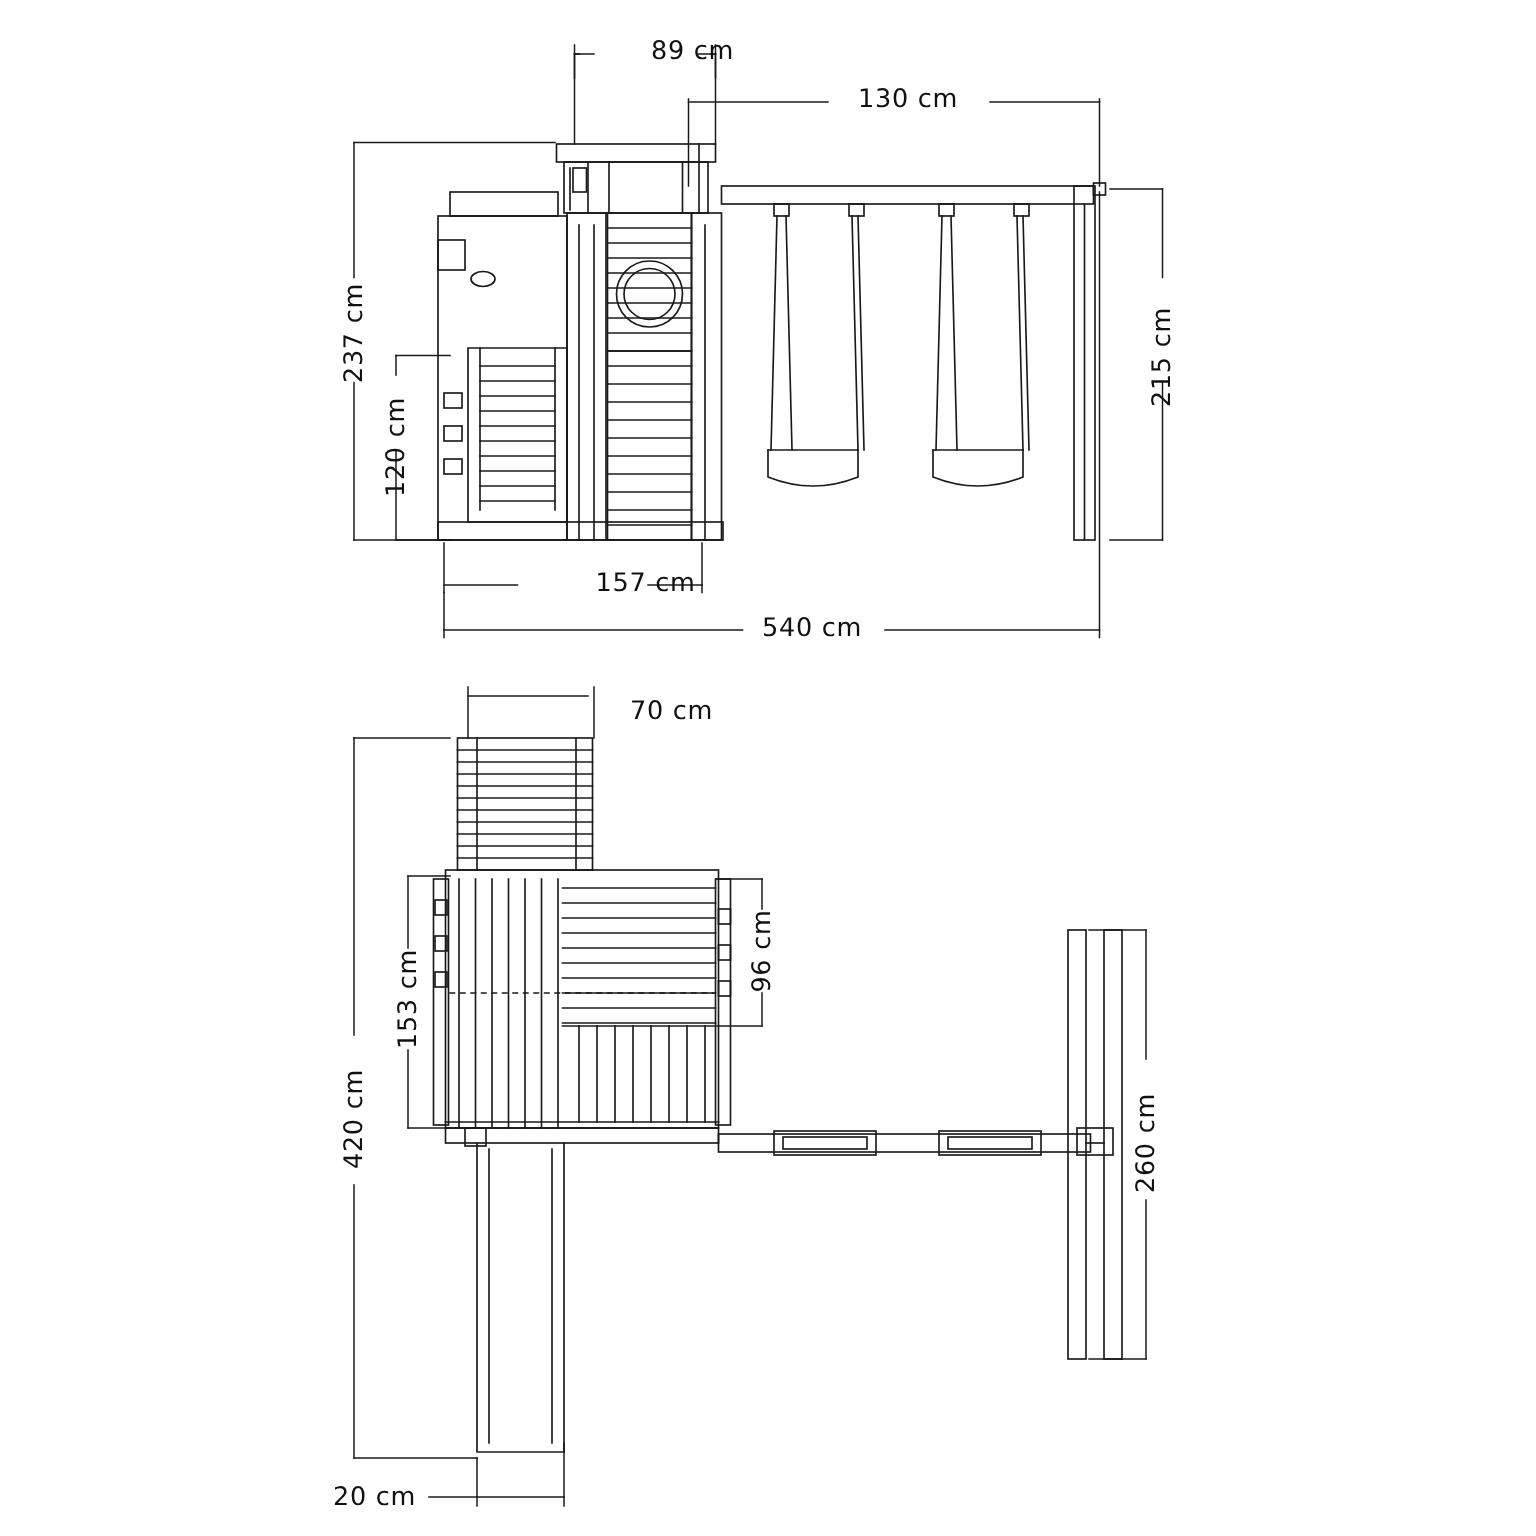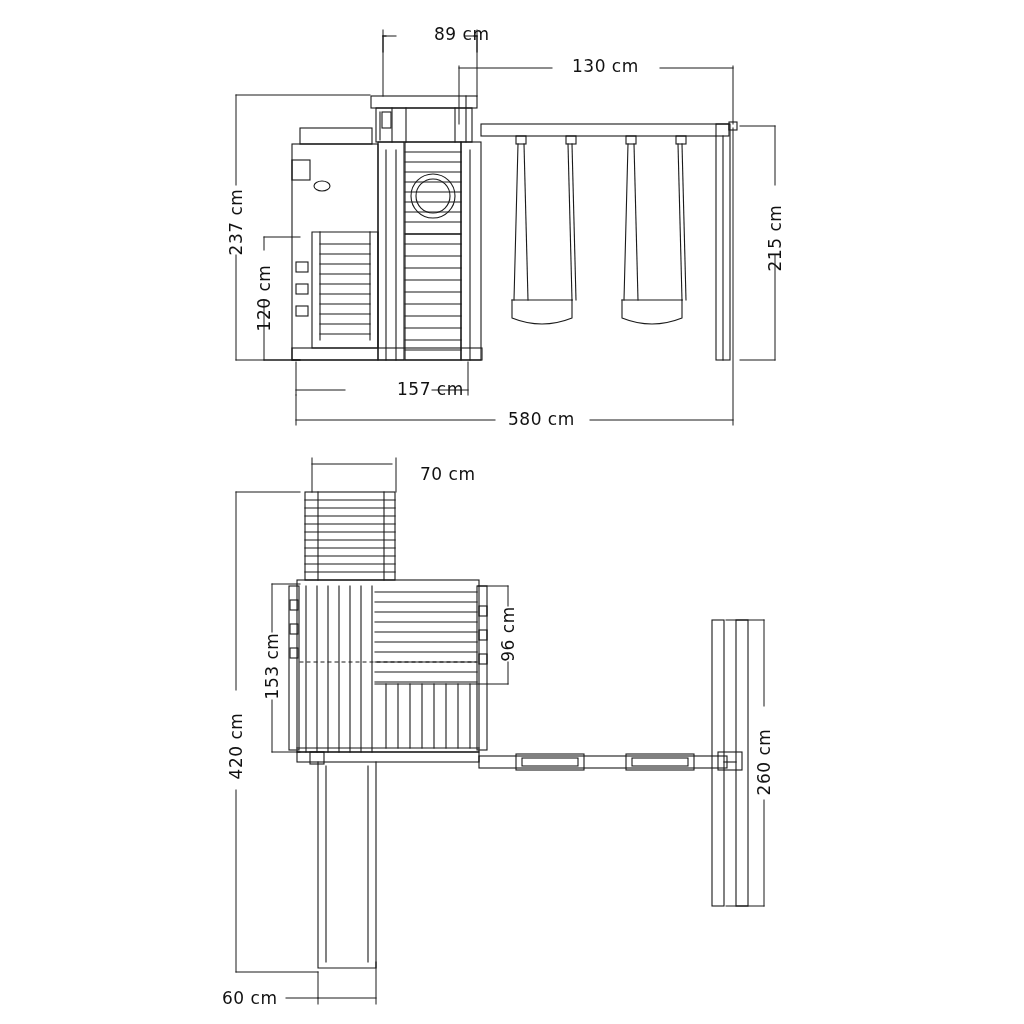--- a/index.html
+++ b/index.html
@@ -337,27 +337,27 @@
   <div class="dim-label" style="left:572px; top:56px;">130 cm</div>
 
   <div class="dim-label vert" style="left:196px; top:212px; width:80px; text-align:center;">237 cm</div>
 
   <div class="dim-label vert" style="left:224px; top:288px; width:80px; text-align:center;">120 cm</div>
 
   <div class="dim-label vert" style="left:735px; top:228px; width:80px; text-align:center;">215 cm</div>
 
   <div class="dim-label" style="left:357px; top:379px;margin-left:40px;">157 cm</div>
 
-  <div class="dim-label" style="left:508px; top:409px;">580 cm</div>
+  <div class="dim-label" style="left:508px; top:409px;">540 cm</div>
 
   <div class="dim-label" style="left:420px; top:452px;margin-top:12px;">70 cm</div>
 
   <div class="dim-label vert" style="left:232px; top:656px; width:80px; text-align:center;">153 cm</div>
 
   <div class="dim-label vert" style="left:468px; top:624px; width:80px; text-align:center;">96 cm</div>
 
   <div class="dim-label vert" style="left:196px; top:736px; width:80px; text-align:center;">420 cm</div>
 
   <div class="dim-label vert" style="left:724px; top:752px; width:80px; text-align:center;">260 cm</div>
 
-  <div class="dim-label" style="left:222px; top:988px;">60 cm</div>
+  <div class="dim-label" style="left:222px; top:988px;">20 cm</div>
 
 </div>
 
 </body></html>

